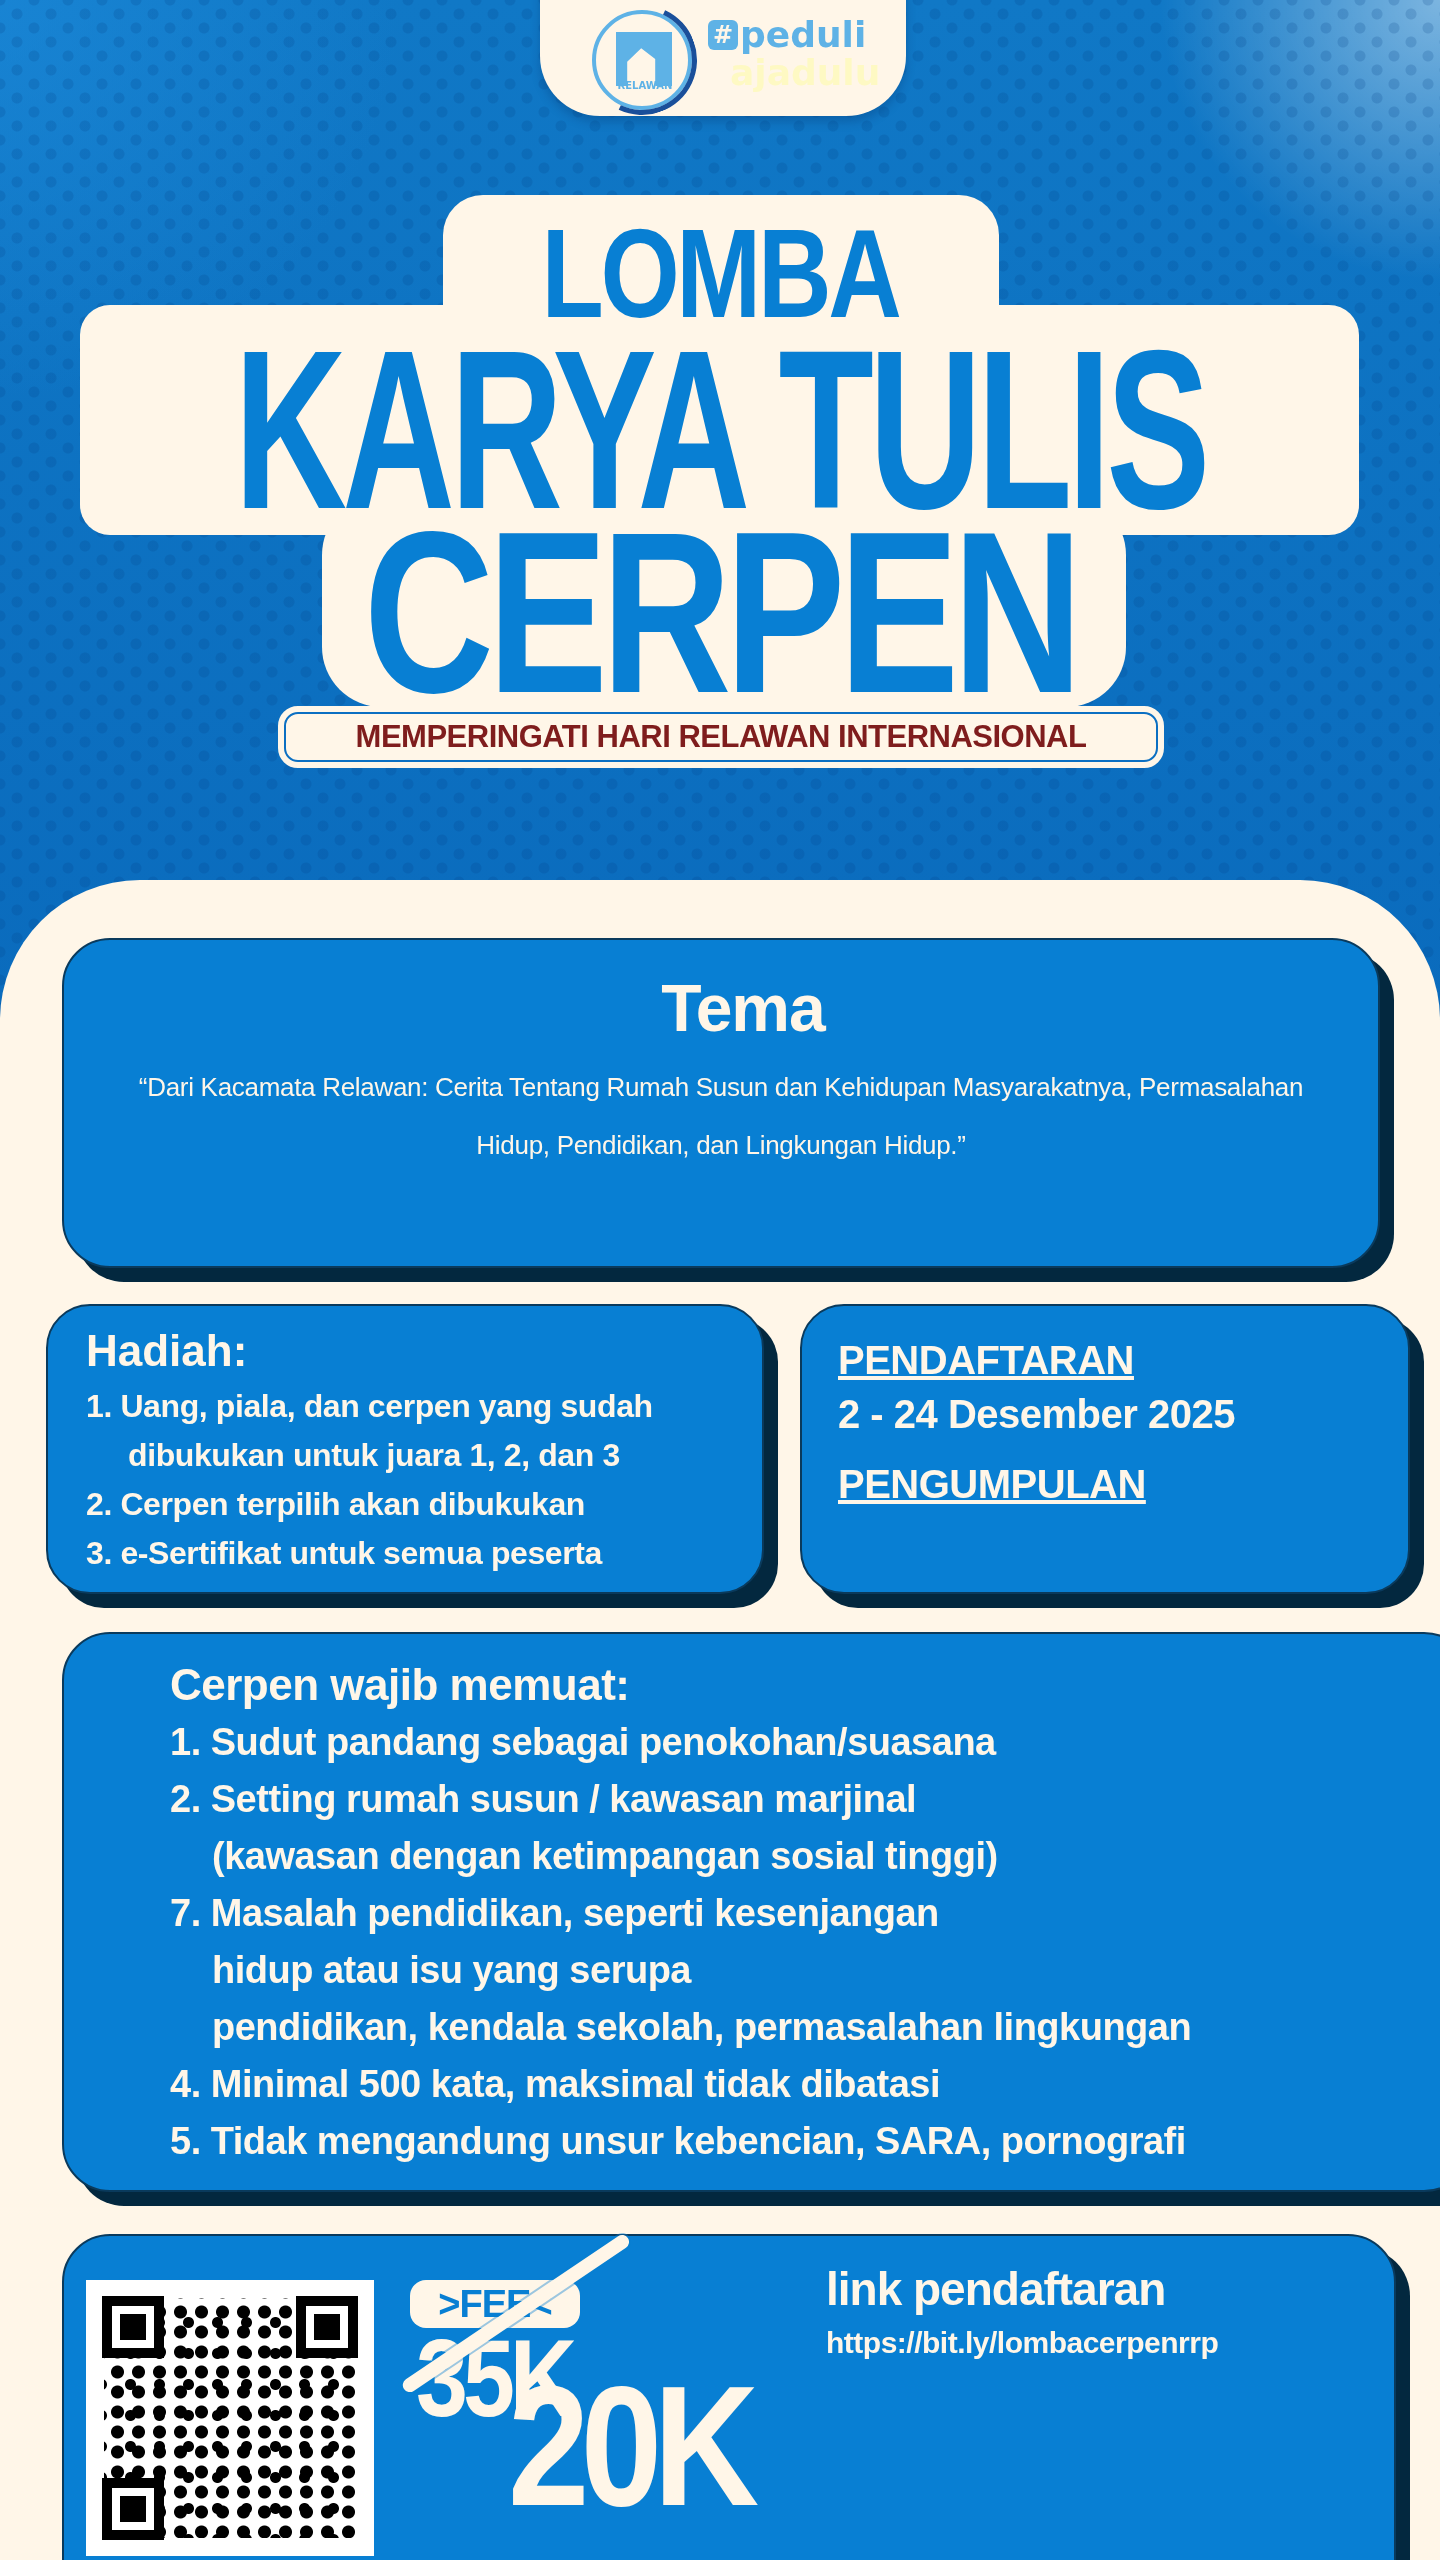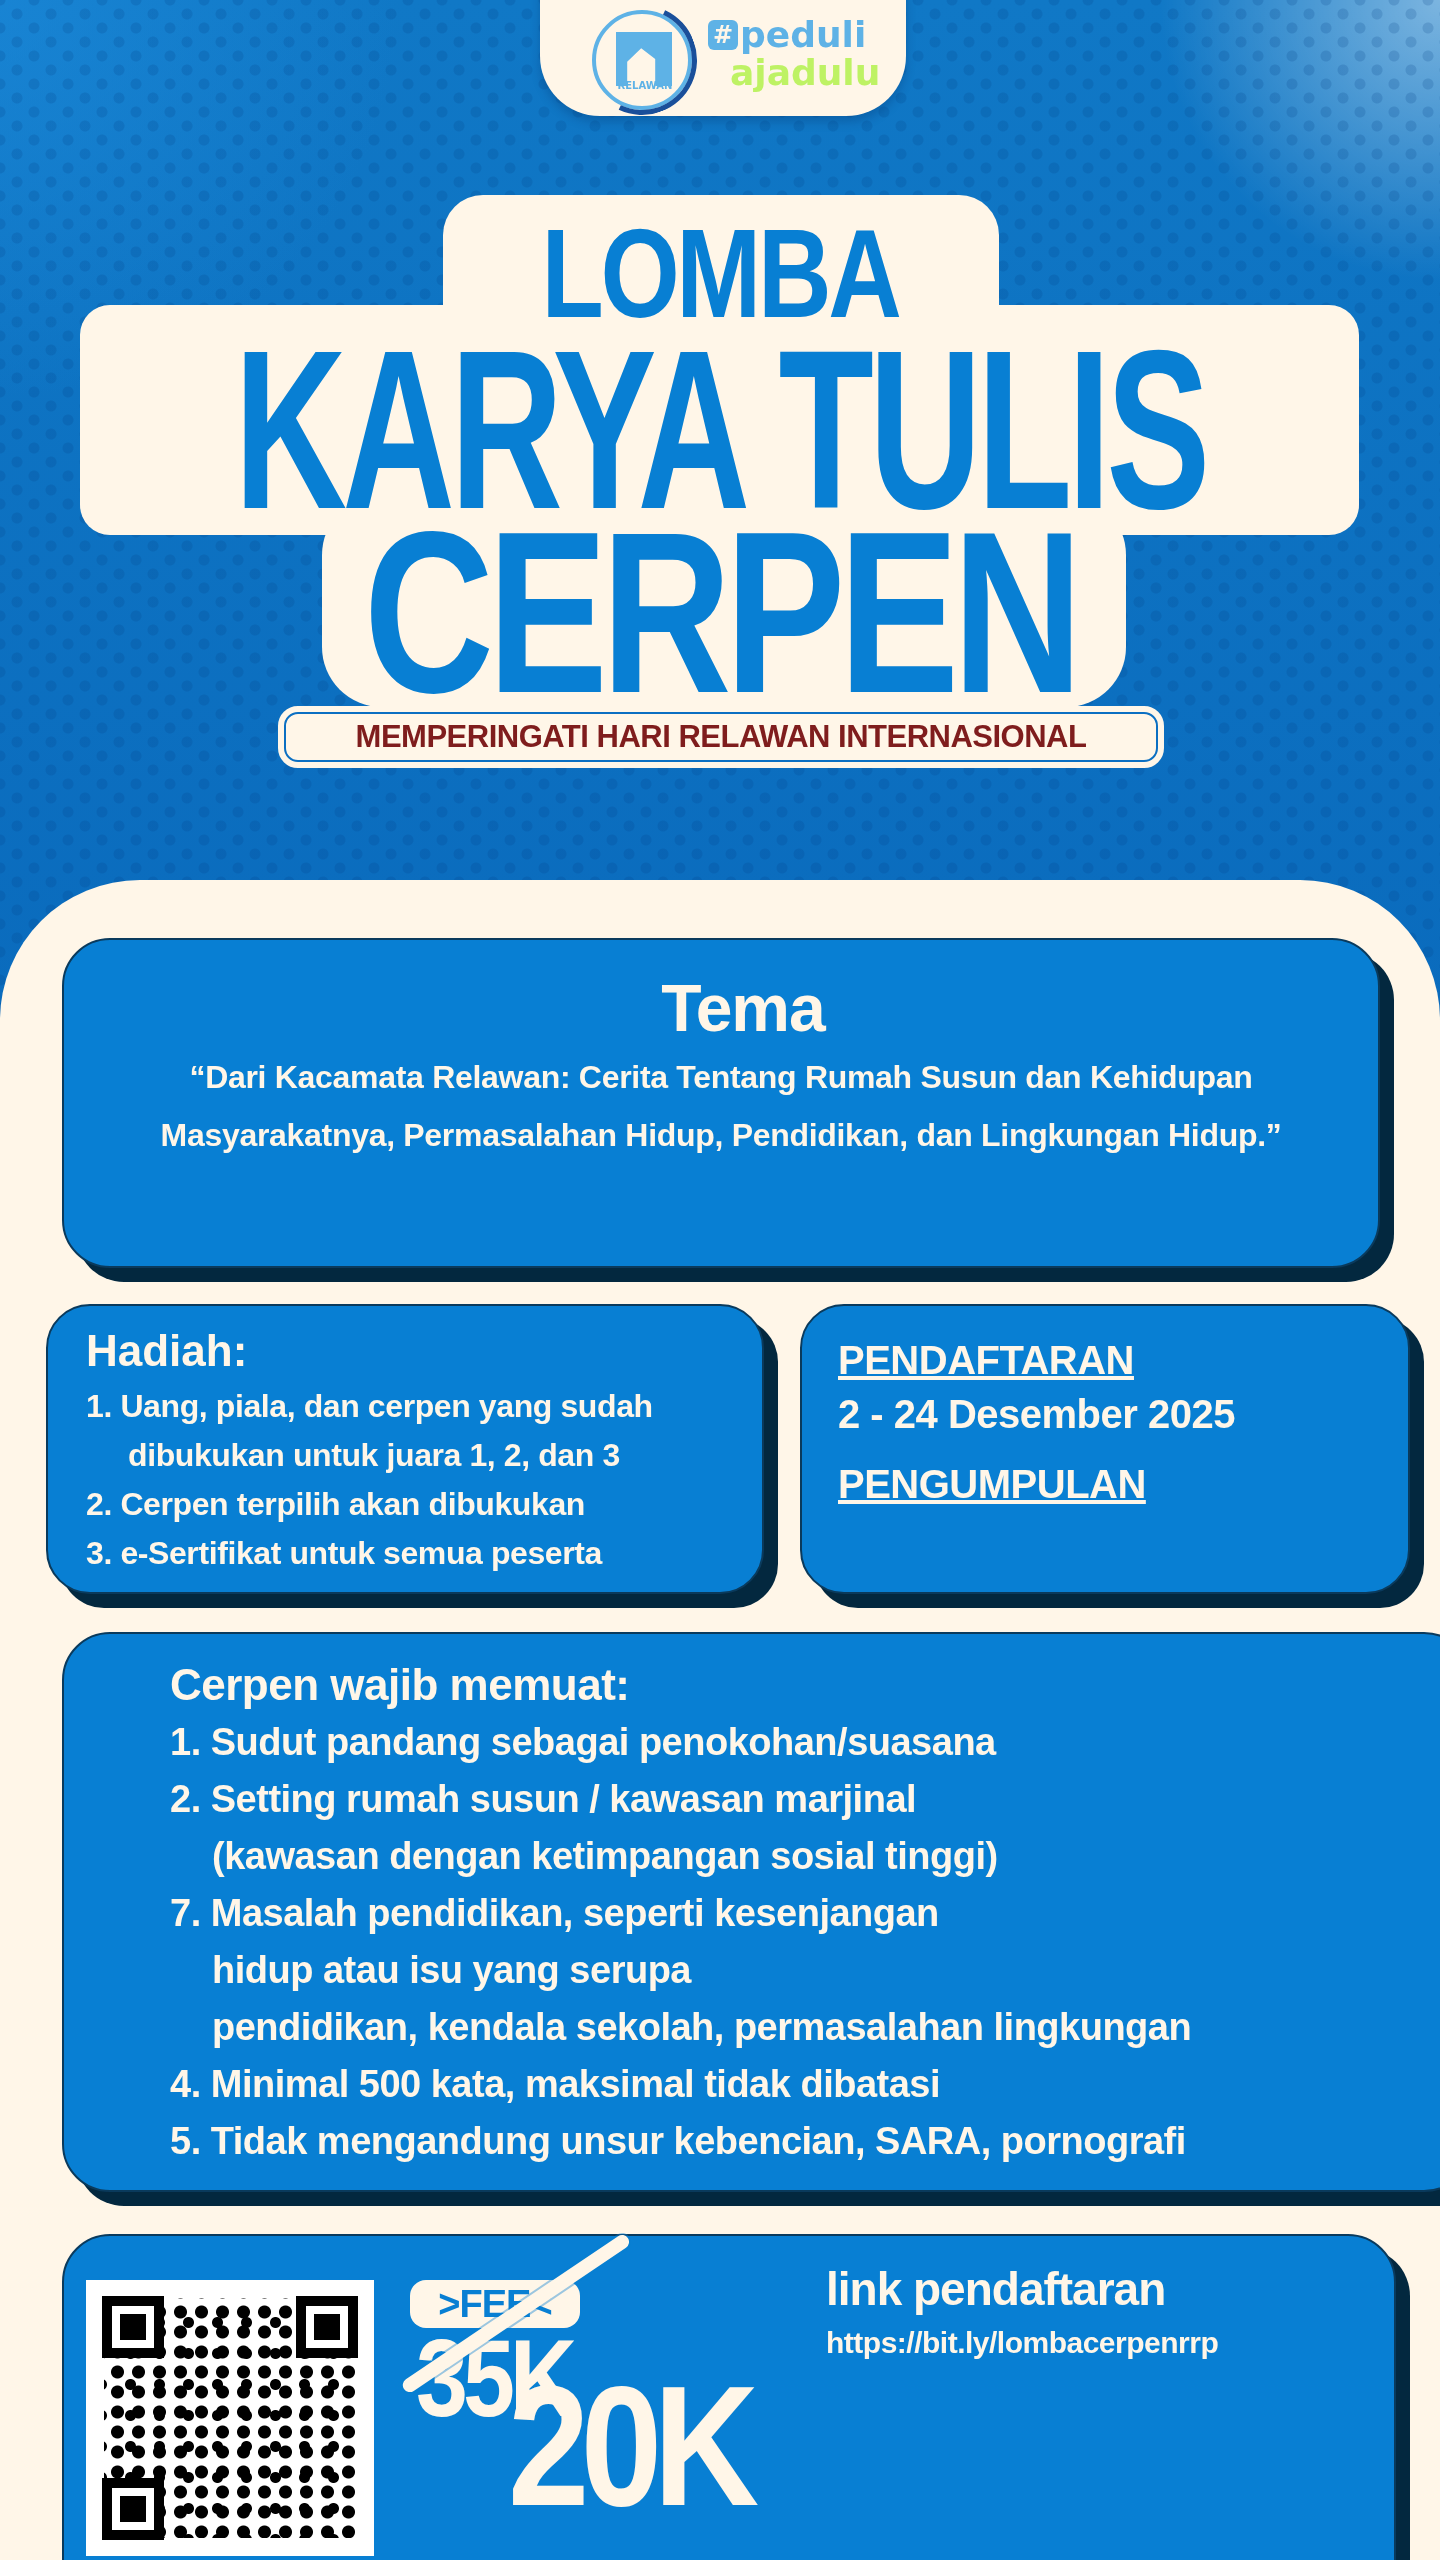--- a/index.html
+++ b/index.html
@@ -56,21 +56,21 @@
   }
   .logo-text {
     position: absolute; left: 708px; top: 16px;
     font-family: "DejaVu Sans", sans-serif; font-weight: bold; line-height: 38px;
   }
   .logo-peduli { color: #5eb2e6; font-size: 36px; display: flex; align-items: center; }
   .logo-hash {
     display: inline-block; width: 30px; height: 30px; background: #5eb2e6; color: #fff6e8;
     border-radius: 6px; font-size: 24px; line-height: 30px; text-align: center; margin-right: 2px;
   }
-  .logo-aja { color: #bef264; font-size: 36px; padding-left: 22px; }
+  .logo-aja { color: #fef9c3; font-size: 36px; padding-left: 22px; }
 
   
   .t-bg { position: absolute; background: #fff6e8; }
   .t-lomba-bg { left: 443px; top: 195px; width: 556px; height: 160px; border-radius: 40px 40px 0 0; }
   .t-karya-bg { left: 80px; top: 305px; width: 1279px; height: 230px; border-radius: 30px; }
   .t-cerpen-bg { left: 322px; top: 495px; width: 804px; height: 212px; border-radius: 60px; }
   .title-text {
     position: absolute; left: 0; width: 1440px; text-align: center;
     font-family: "Liberation Sans", sans-serif; font-weight: bold; color: #087fd3;
     transform-origin: center top;
@@ -94,21 +94,21 @@
     background: #fff6e8; border-radius: 140px 140px 0 0;
   }
 
   .card {
     position: absolute; background: #087fd3; border: 2px solid #0a3a5c;
     box-shadow: 14px 14px 0 #03283f; color: #fff6e8;
     font-family: "Liberation Sans", sans-serif;
   }
   .card-tema { left: 62px; top: 938px; width: 1318px; height: 330px; border-radius: 48px; text-align: center; }
   .tema-title { font-size: 66px; font-weight: bold; margin-top: 30px; letter-spacing: -1px; margin-left: 44px; }
-  .tema-quote { font-size: 32px; font-weight: bold; line-height: 58px; margin-top: 2px; padding: 0 40px; letter-spacing: -0.3px; }
+  .tema-quote { font-size: 26px; font-weight: normal; line-height: 58px; margin-top: 12px; padding: 0 40px; letter-spacing: -0.3px; }
 
   .card-hadiah { left: 46px; top: 1304px; width: 718px; height: 290px; border-radius: 44px; padding: 20px 0 0 38px; }
   .hadiah-title { font-size: 44px; font-weight: bold; margin-bottom: 6px; }
   .hadiah-list { font-size: 32px; font-weight: bold; line-height: 49px; list-style: none; letter-spacing: -0.4px; }
   .hadiah-list .cont { padding-left: 42px; display: block; }
 
   .card-dates { left: 800px; top: 1304px; width: 610px; height: 290px; border-radius: 44px; padding: 28px 0 0 36px; }
   .date-label { font-size: 40px; font-weight: bold; letter-spacing: -0.5px; line-height: 52px; text-decoration: underline; }
   .date-value { font-size: 40px; font-weight: bold; line-height: 56px; margin-bottom: 16px; letter-spacing: -0.5px; }
 

